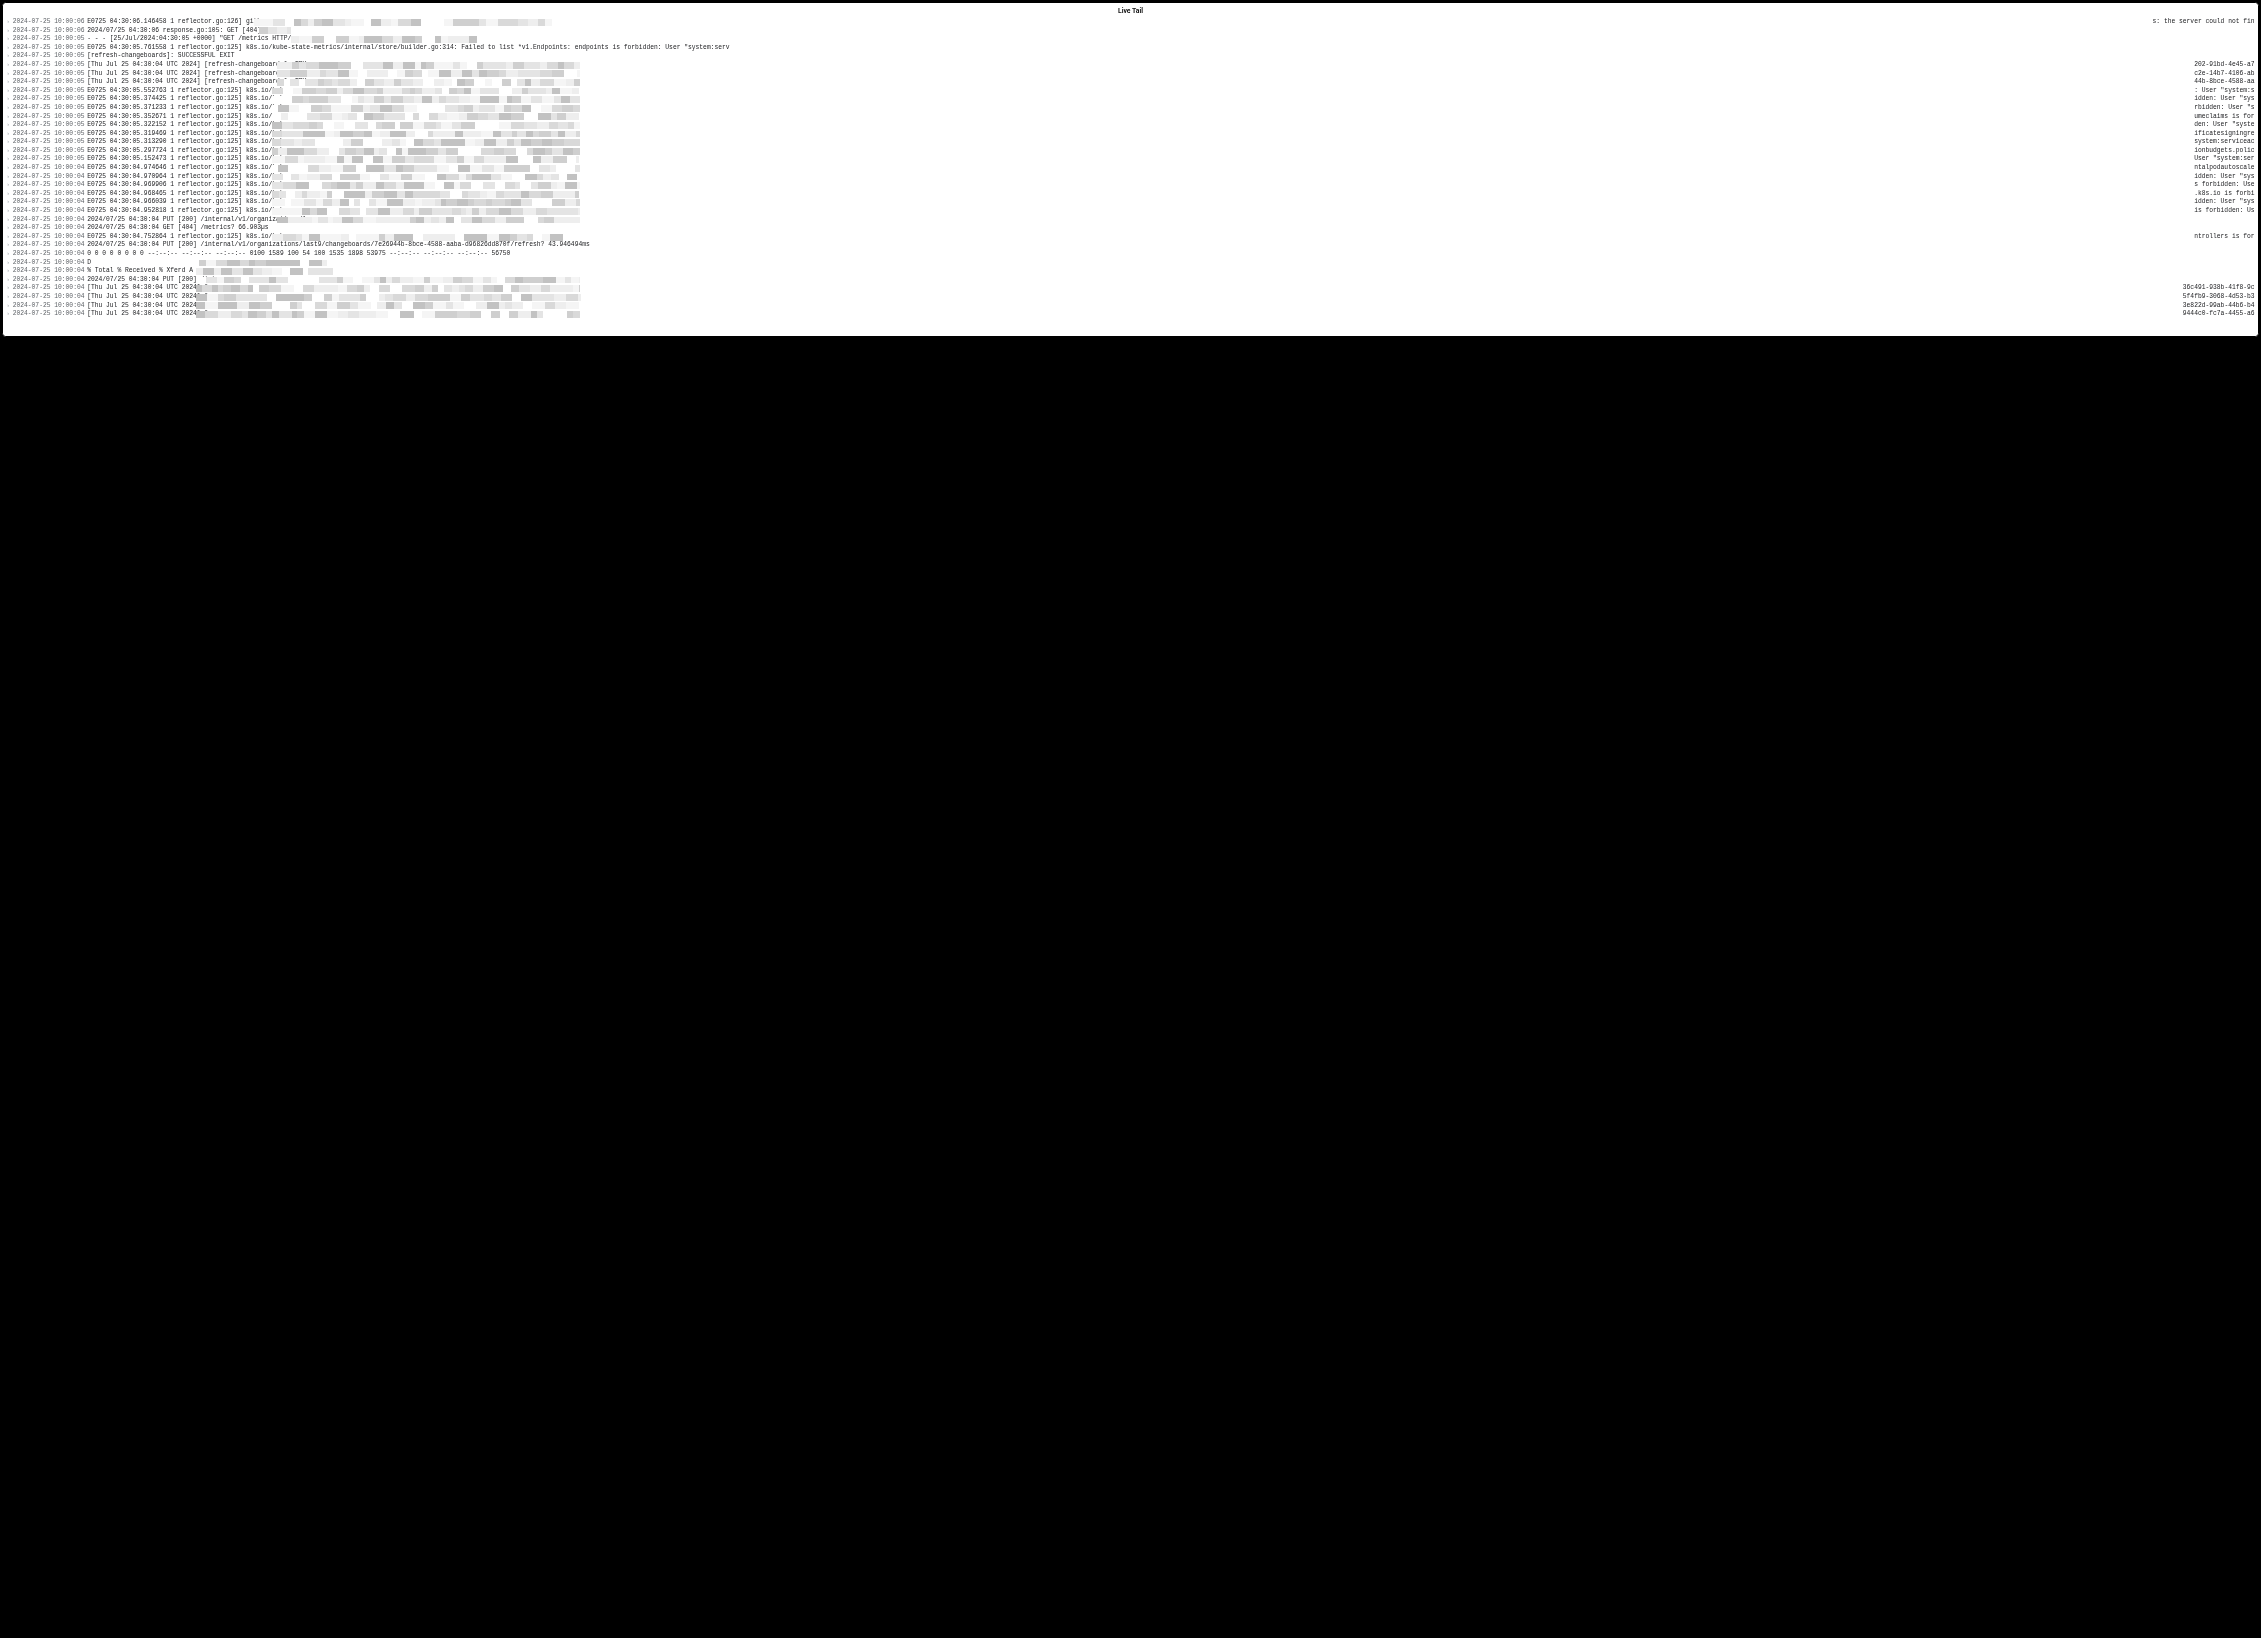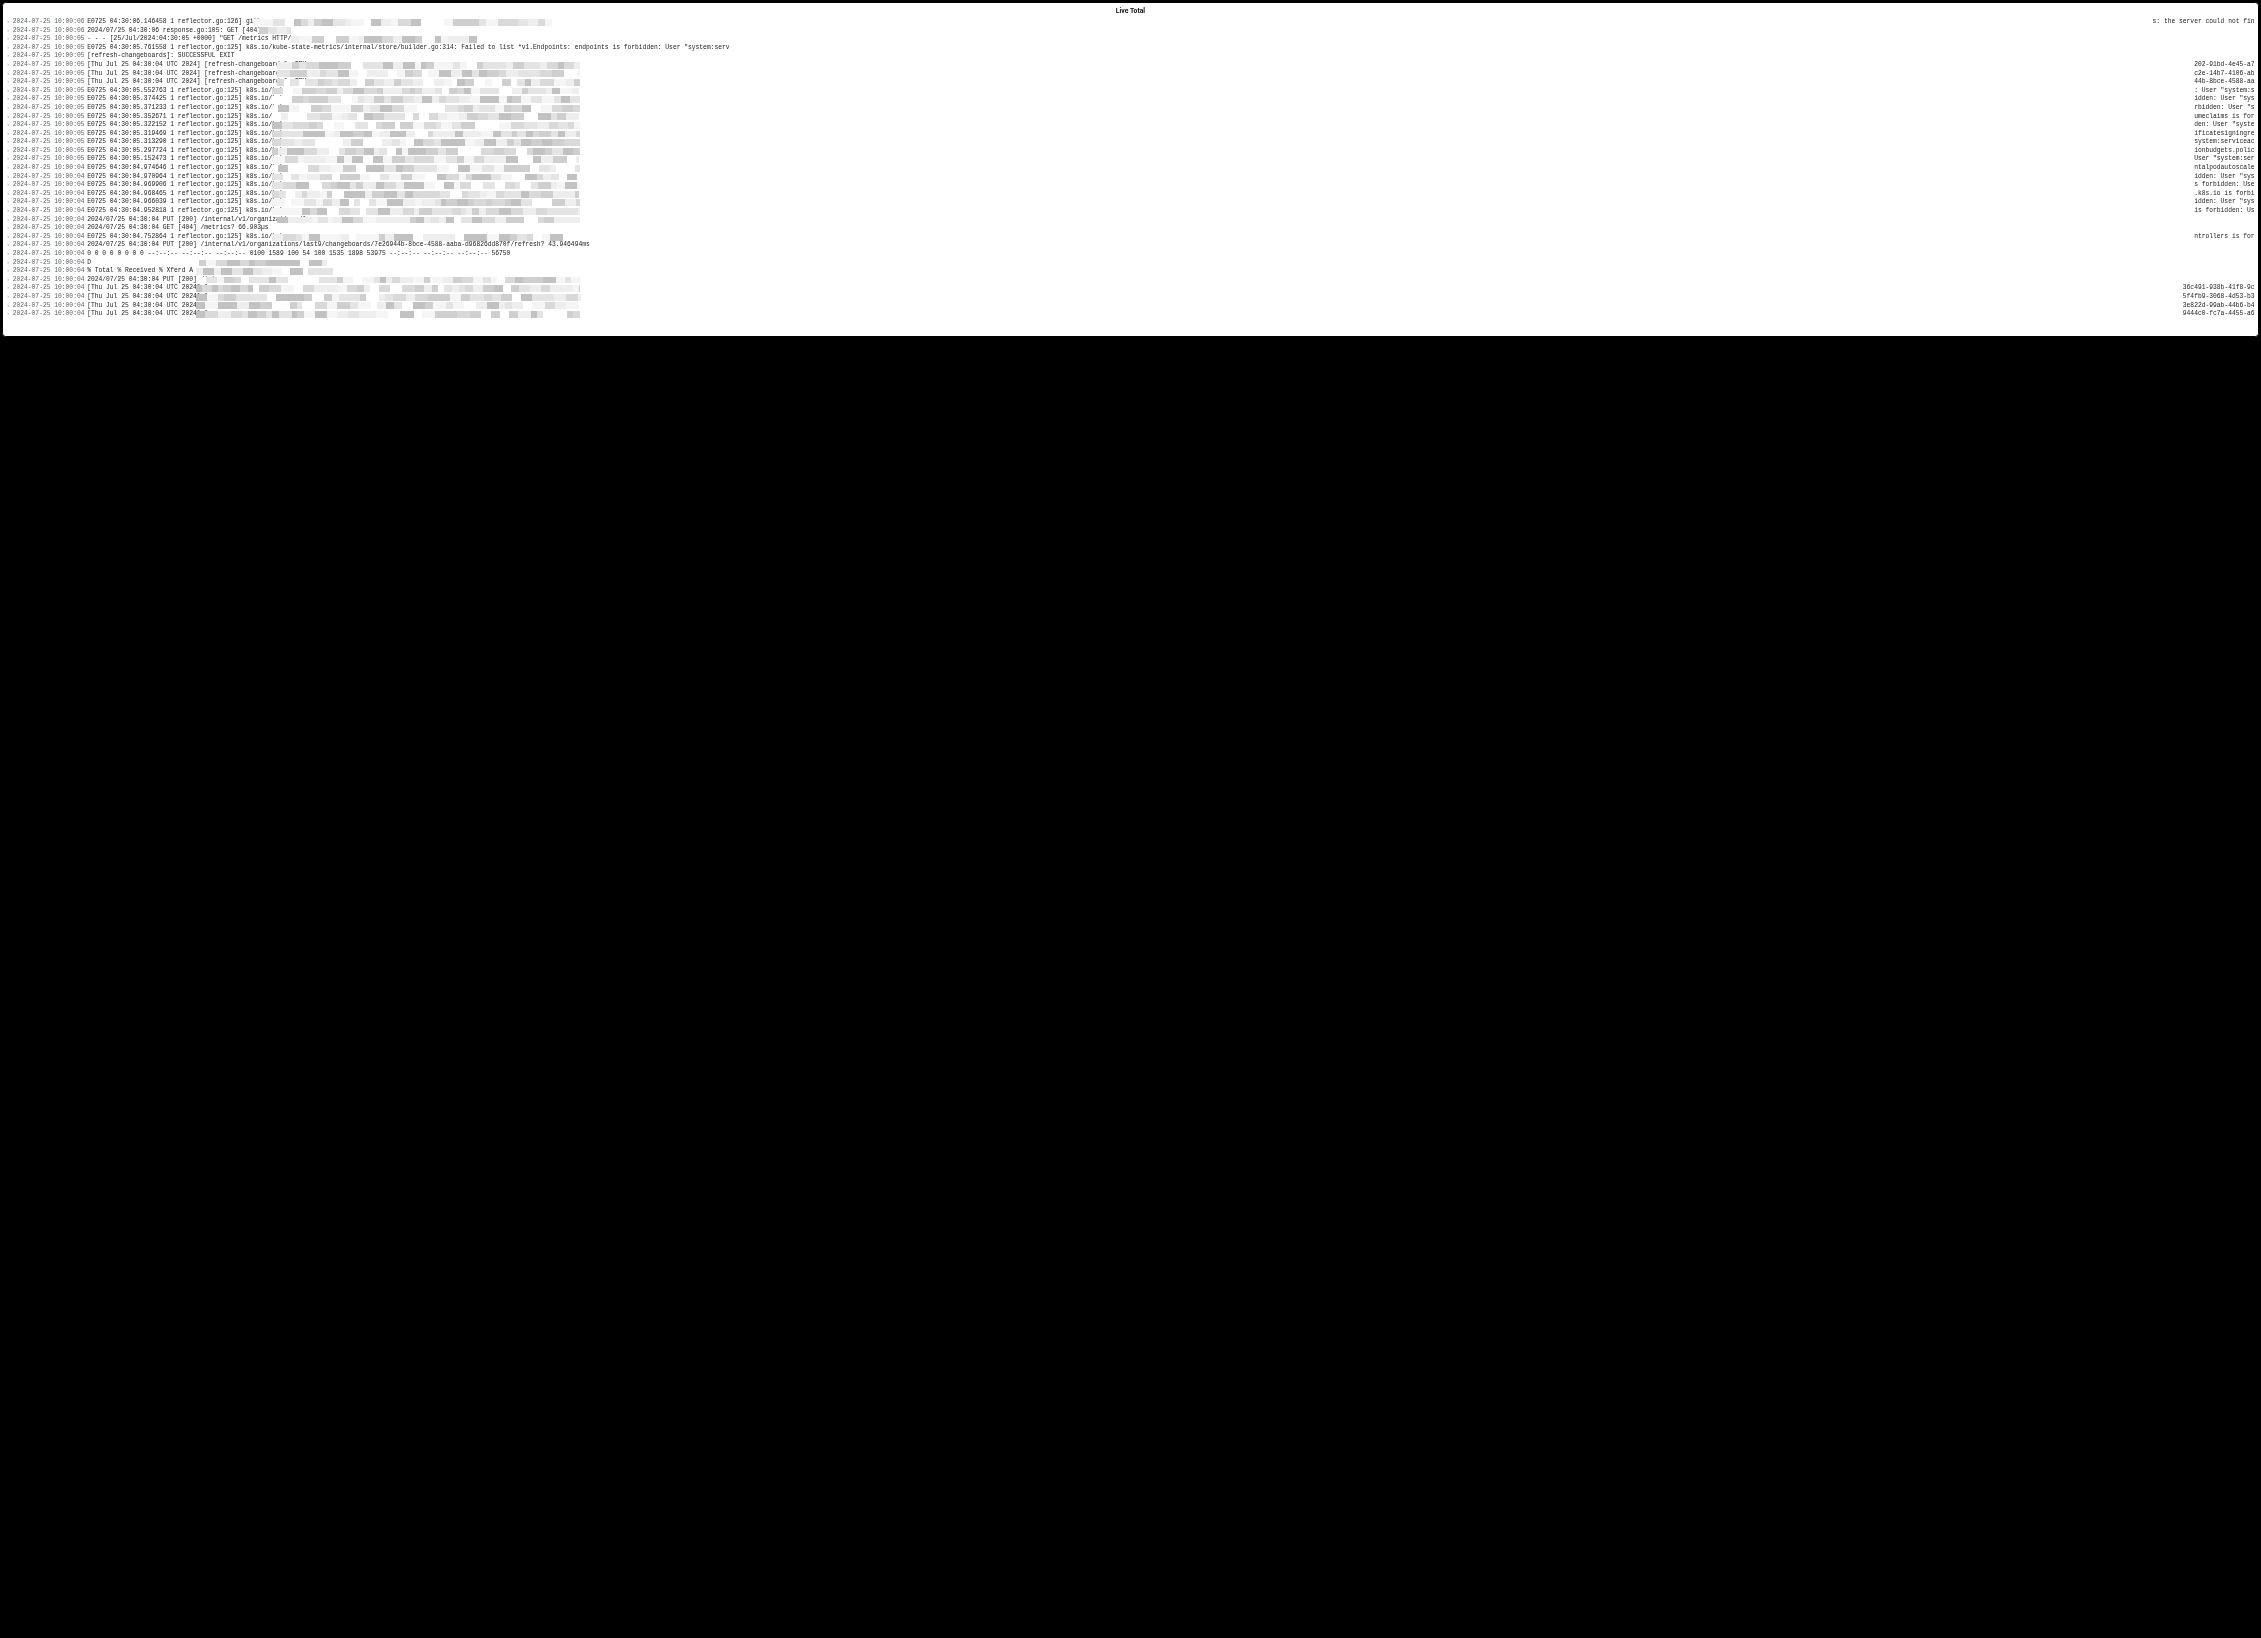--- a/index.html
+++ b/index.html
@@ -92,21 +92,21 @@
   .p2 { background: #eeeeee; }
   .p3 { background: #e4e4e4; }
   .p4 { background: #d9d9d9; }
   .p5 { background: #cfcfcf; }
   .p6 { background: #c2c2c2; }
 </style>
 </head>
 <body>
 
 <div class="frame">
-  <div class="title">Live Total</div>
+  <div class="title">Live Tail</div>
   <div class="log-area" id="log-area">
       <div class="log-line">
         <span class="chevron">›</span>
         <span class="ts">2024-07-25 10:00:06</span>
         <span class="msg-wrap"><span class="msg">E0725 04:30:06.146458       1 reflector.go:126] githu</span><span class="tail">s: the server could not fin</span><span class="redact" style="left: 167px;">
             <span class="p1" style="width: 11.3px;"></span>
             <span class="p1" style="width: 7.7px;"></span>
             <span class="p3" style="width: 11.8px;"></span>
             <span class="p0" style="width: 9px;"></span>
             <span class="p6" style="width: 6.8px;"></span>

